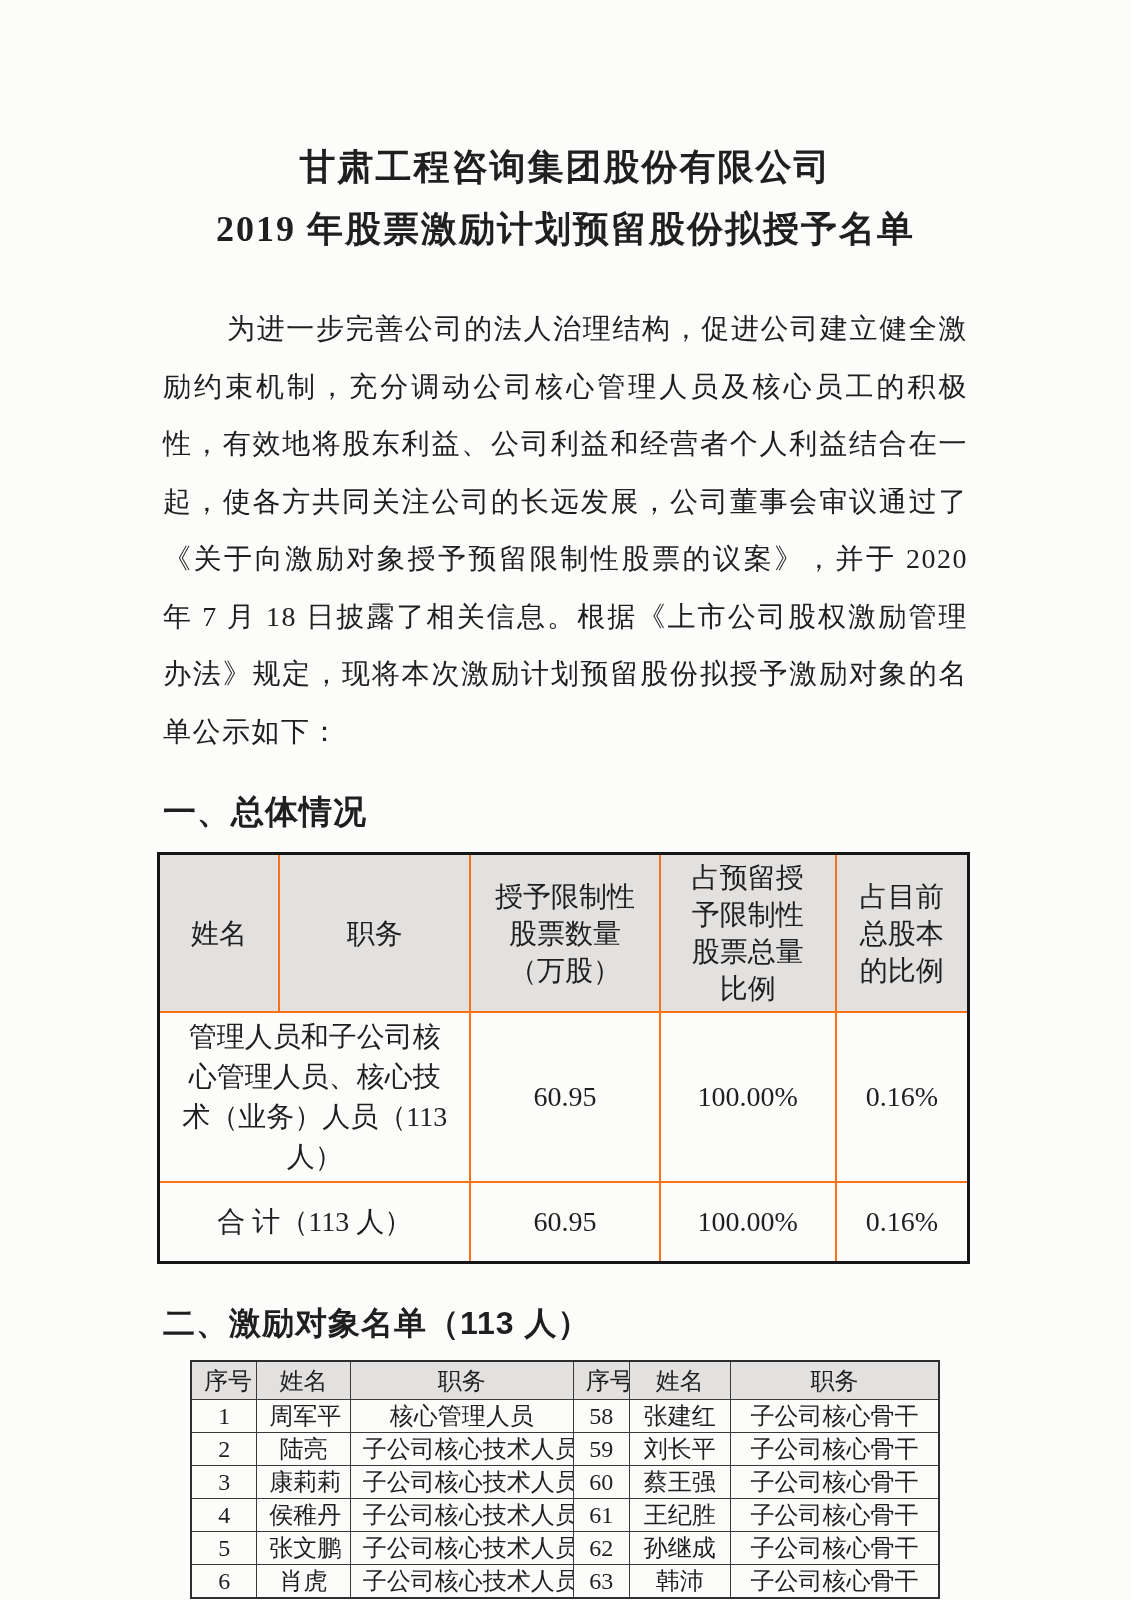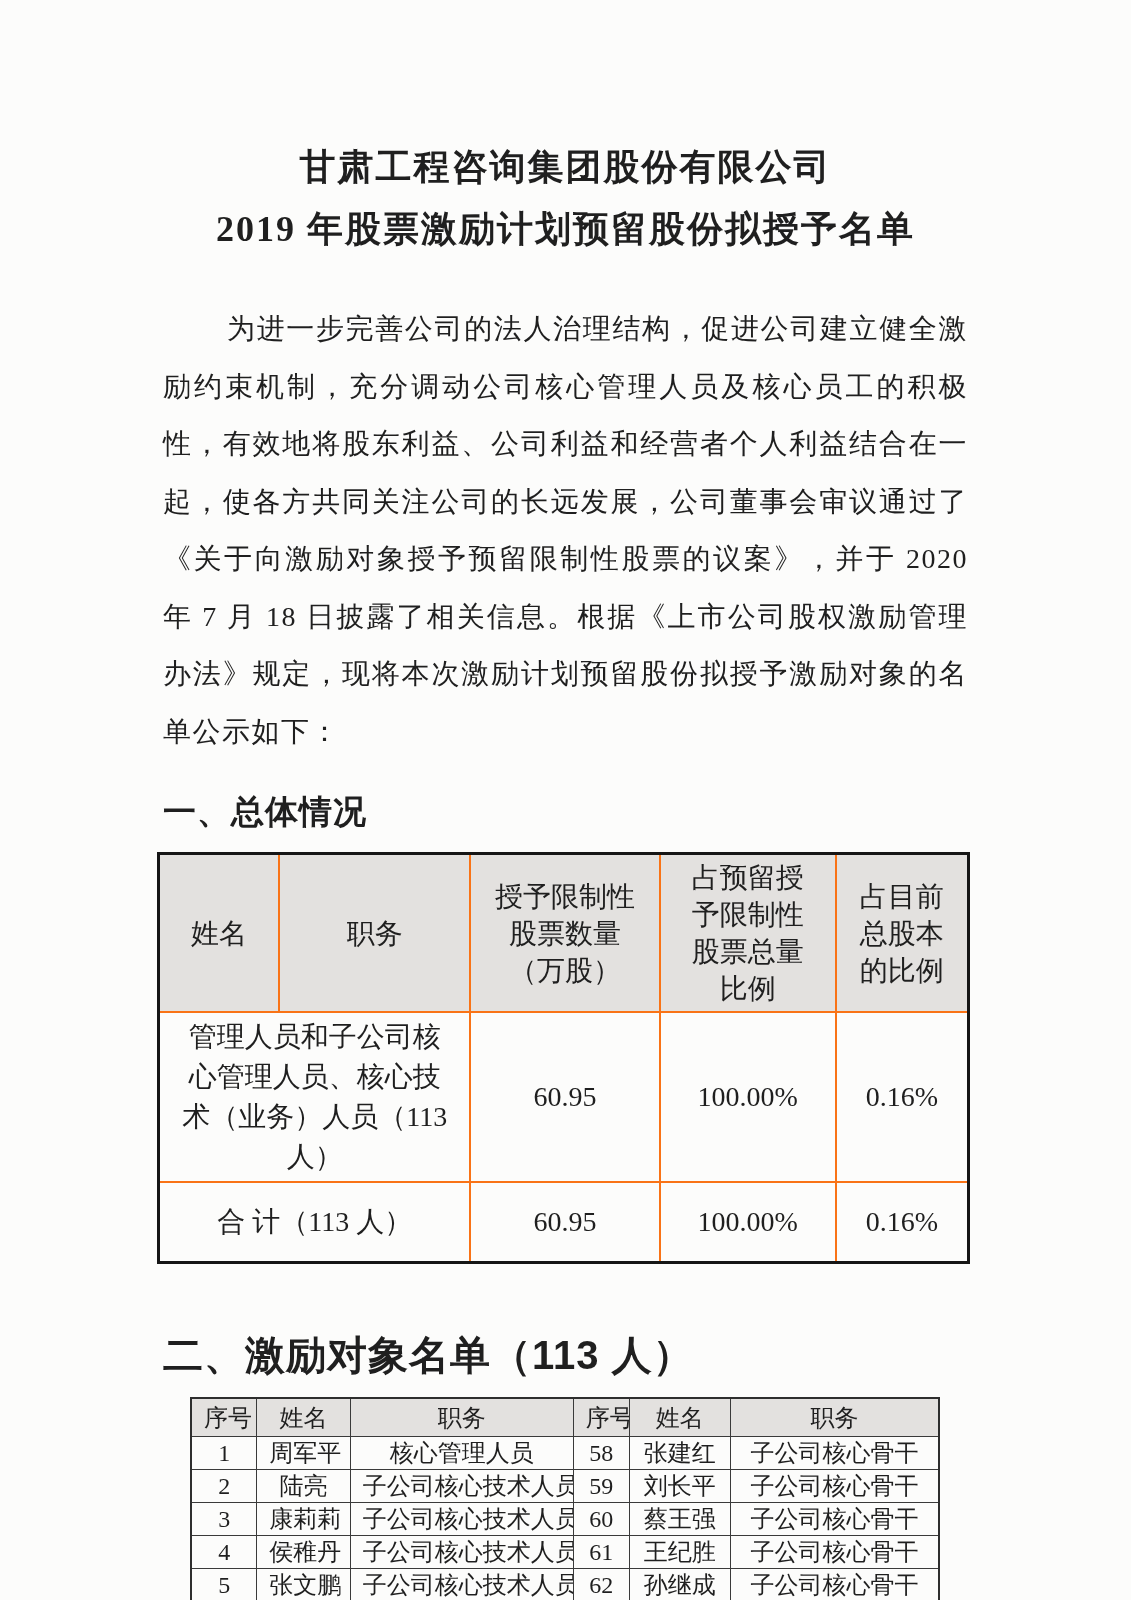--- a/index.html
+++ b/index.html
@@ -51,21 +51,21 @@
     line-height:40px;
     overflow:hidden;
   }
   .t1 thead th{
     background:#e3e1df;
     height:96px;
     line-height:37px;
   }
   .t1 .row-main td{height:148px;text-align:center;}
   .t1 .row-total td{height:70px;}
-  .sec2-heading{margin-top:64px;font-size:40px;}
+  .sec2-heading{margin-top:38px;font-size:32px;}
   .t2{
     margin:14px 0 0 190px;
     width:750px;
     font-size:24px;
     text-align:center;
     border:2.5px solid #2e2e2e;
   }
   .t2 th,.t2 td{
     border:1.5px solid #3a3a3a;
     padding:0 12px;

